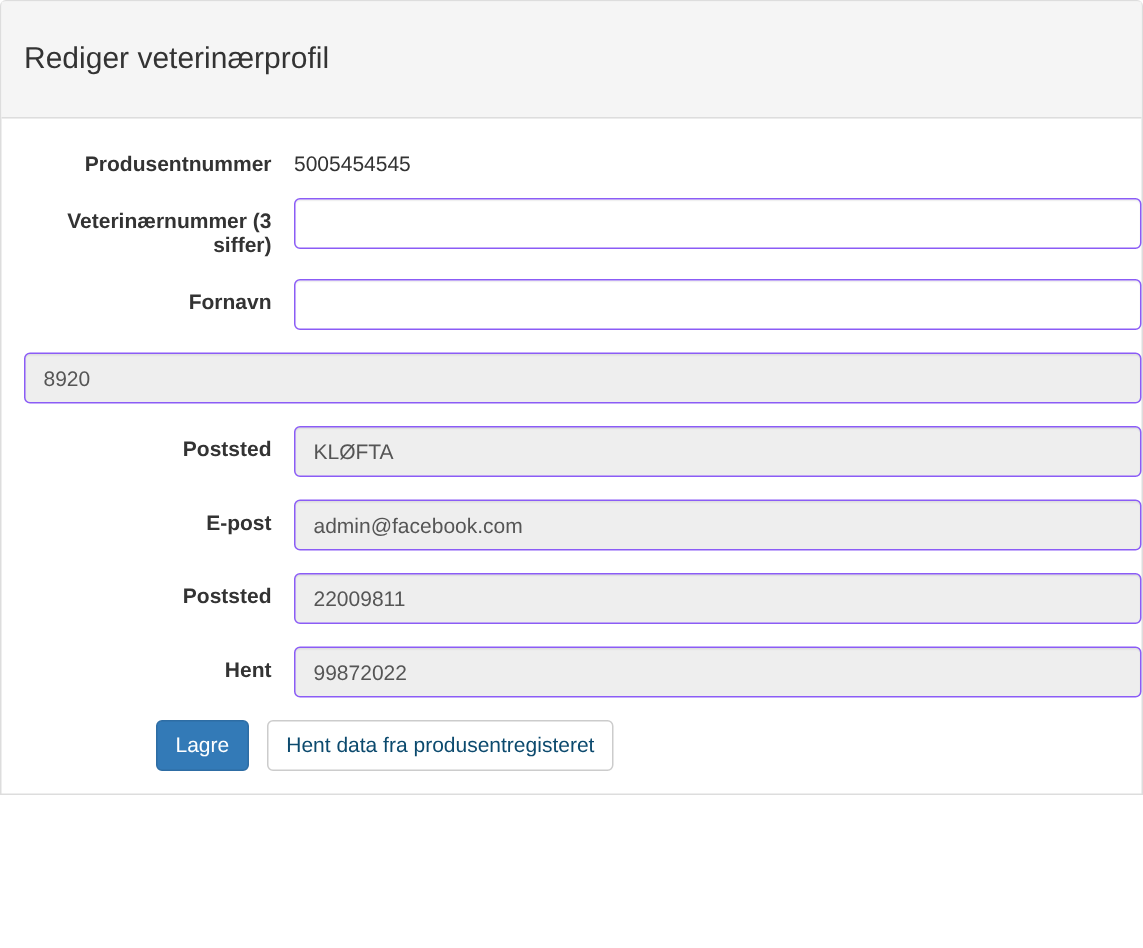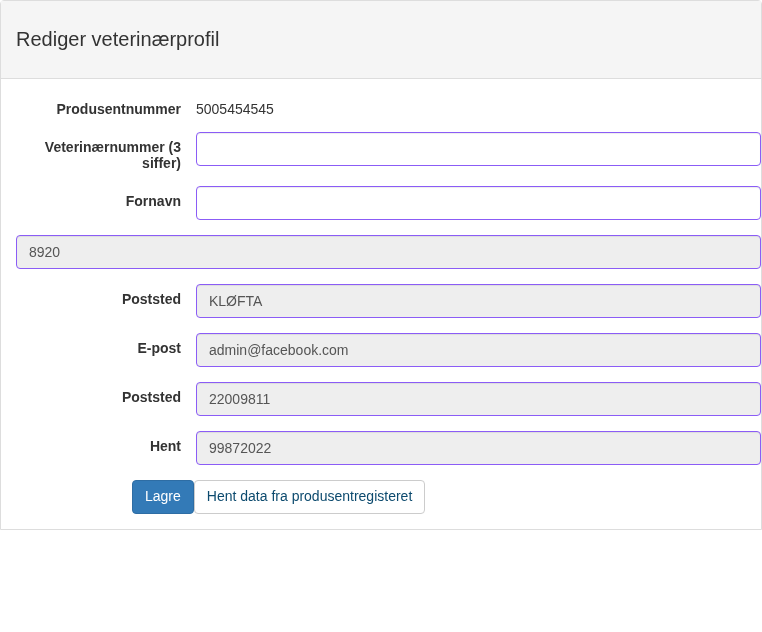--- a/index.html
+++ b/index.html
@@ -63,24 +63,24 @@
     .form-control[readonly],
     .form-control.readonly {
       background: #eee;
       cursor: not-allowed;
     }
     .form-value-col {
       flex: 1;
       display: flex;
     }
     .button-row {
-      margin-left: 116px;
+      margin-left: 88px;
       padding-left: 0;
       display: flex;
-      gap: 0;
+      gap: 12px;
     }
     .btn {
       display: inline-block;
       padding: 6px 12px;
       font-size: 14px;
       font-weight: 400;
       line-height: 1.42857;
       text-align: center;
       border: 1px solid transparent;
       border-radius: 4px;

